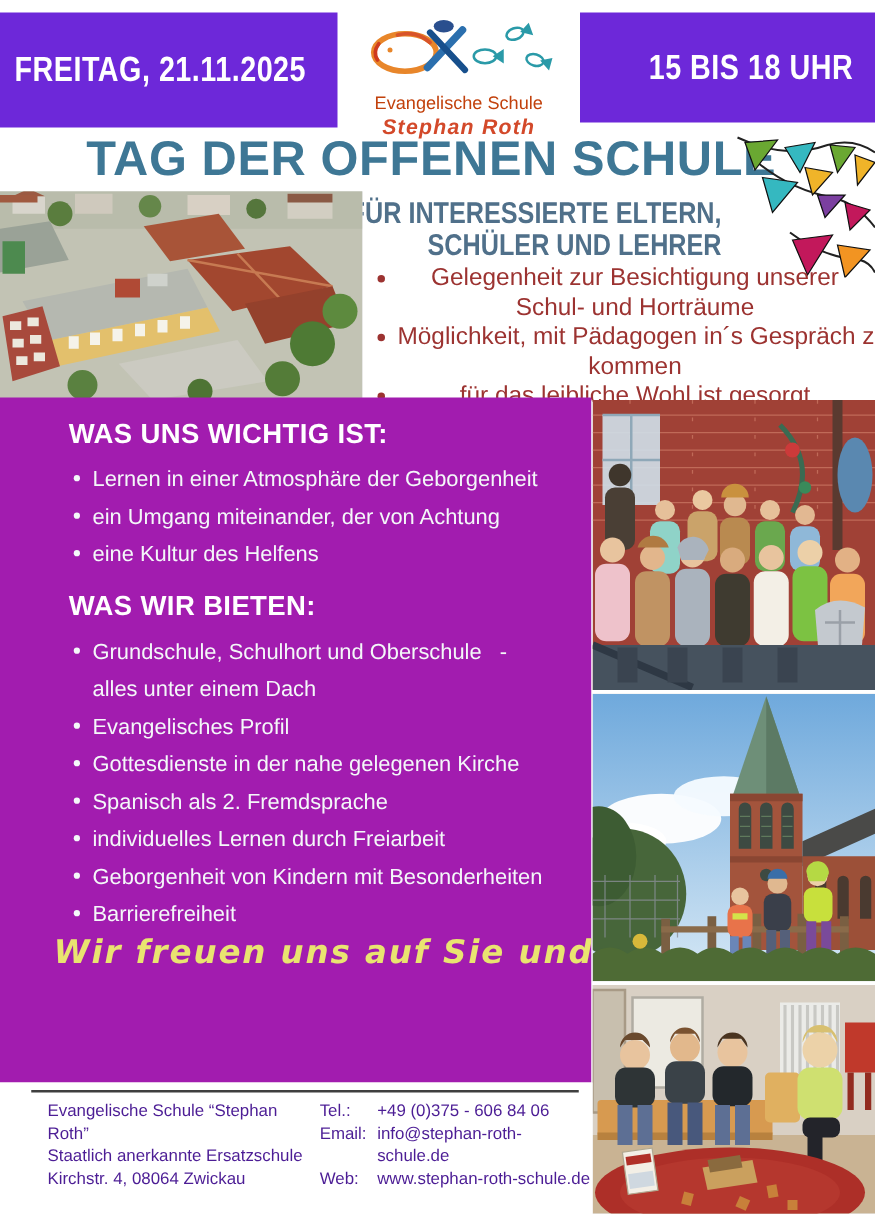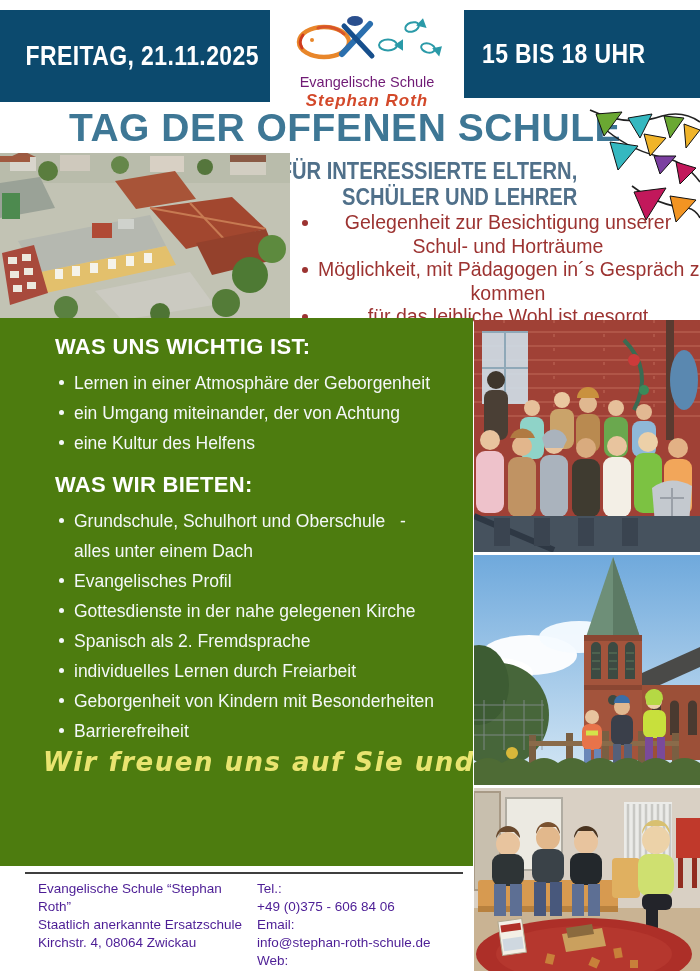--- a/index.html
+++ b/index.html
@@ -1,47 +1,47 @@
 <!DOCTYPE html>
 <html><head>
 <meta charset="utf-8">
 <style>
   html,body{margin:0;padding:0;}
   body{width:700px;height:971px;position:relative;background:#ffffff;overflow:hidden;
        font-family:"Liberation Sans",sans-serif;}
   .abs{position:absolute;}
 
   
-  .banner{background:#0c4a6e;color:#fff;display:flex;align-items:center;justify-content:flex-start;}
+  .banner{background:#6d28d9;color:#fff;display:flex;align-items:center;justify-content:flex-end;}
   .banner-date{left:0;top:10px;width:270px;height:92px;}
   .banner-time{left:464px;top:10px;width:236px;height:88px;}
   .banner-text{font-weight:bold;font-size:28px;white-space:nowrap;
                display:inline-block;transform:scaleX(.82);letter-spacing:.5px;}
 
   
   .logo-block{left:272px;top:12px;width:190px;height:96px;text-align:center;}
-  .logo-school{color:#701a75;font-size:14.5px;margin-top:2px;}
+  .logo-school{color:#c2410c;font-size:14.5px;margin-top:2px;}
   .logo-name{color:#d3492a;font-size:17px;font-weight:bold;font-style:italic;letter-spacing:1px;margin-top:1px;}
 
   
   .main-title{left:0;top:106px;width:690px;text-align:center;color:#3e7795;
               font-size:39px;font-weight:bold;letter-spacing:.5px;white-space:nowrap;}
   .subtitle{right:123px;top:158px;text-align:right;color:#50708a;font-weight:bold;
             font-size:24px;line-height:26px;transform:scaleX(.84);transform-origin:right center;white-space:nowrap;}
 
   
   .intro-list{left:298px;top:211px;width:400px;color:#9c3331;font-size:19.5px;line-height:23.5px;}
   .intro-list ul,.panel ul{list-style:none;margin:0;padding:0;}
   .intro-list li{position:relative;padding-left:20px;text-align:center;}
   .dot{position:absolute;left:4px;width:6px;height:6px;border-radius:50%;background:currentColor;}
   .intro-list .dot{top:9px;}
   .li-lines div{white-space:pre;}
 
   
-  .panel{left:0;top:318px;width:473px;height:548px;background:#4d7c0f;color:#f4f8f9;
+  .panel{left:0;top:318px;width:473px;height:548px;background:#a21caf;color:#f4f8f9;
          box-sizing:border-box;padding:16px 0 0 55px;overflow:hidden;}
   .panel h2{margin:0;font-size:22px;line-height:25px;font-weight:bold;color:#ffffff;letter-spacing:.3px;}
   .panel ul{margin:9px 0 0 0;width:395px;font-size:17.5px;line-height:30px;}
   .panel li{position:relative;padding-left:19px;}
   .panel .dot{top:12px;width:5px;height:5px;}
   .panel .h2-offer{margin-top:14px;}
   .closing{margin:1px 0 0 -12px;width:430px;text-align:center;color:#e9e470;
            font-family:"DejaVu Sans",sans-serif;font-style:italic;font-weight:bold;
            font-size:26px;letter-spacing:1.5px;white-space:nowrap;}
 
@@ -54,21 +54,21 @@
   .photo-classroom{left:474px;top:788px;width:226px;height:183px;}
 
   
   .pennants{right:0;top:100px;width:112px;height:122px;}
 
   
   .footer{left:0;top:866px;width:474px;height:105px;background:#fff;}
   .footer-divider{position:absolute;left:25px;top:6px;width:438px;height:2px;background:#3f3f3f;}
   .footer-cols{position:absolute;left:38px;top:14px;display:flex;color:#4c1d95;font-size:13.5px;line-height:18px;}
   .footer-address{width:219px;}
-  .contact-row{display:flex;flex-direction:column;}
+  .contact-row{display:flex;}
   .contact-row .lbl{width:46px;flex:none;}
 </style>
 </head>
 <body>
 
 <div class="abs banner banner-date">
   <span class="banner-text">FREITAG, 21.11.2025</span>
 </div>
 
 <div class="abs logo-block">

